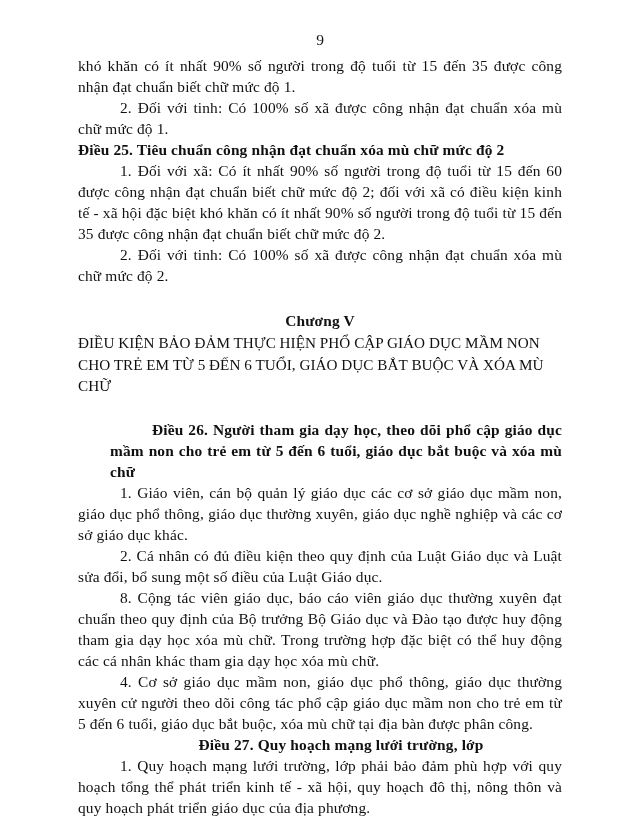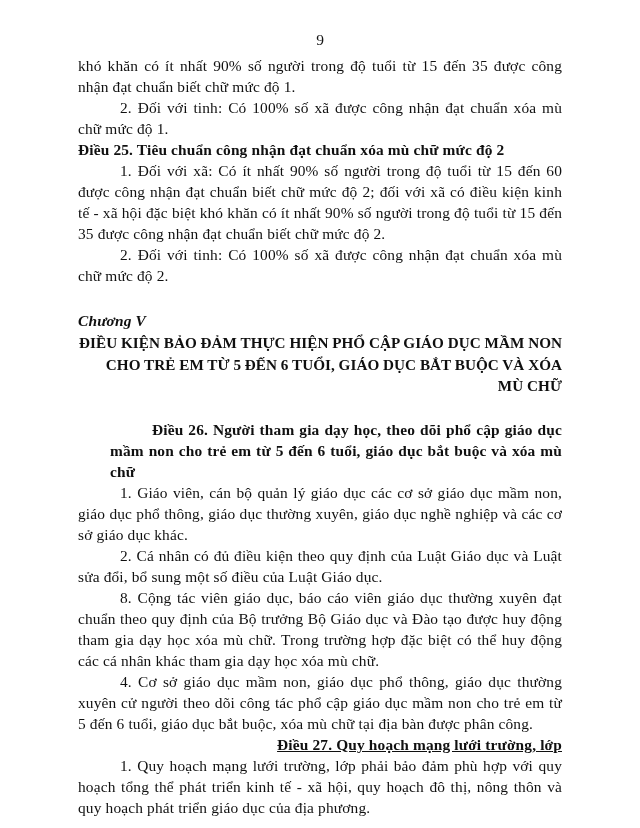--- a/index.html
+++ b/index.html
@@ -67,51 +67,49 @@
     font-weight: bold;
     text-indent: 42px;
     text-align: justify;
     margin-left: 32px;
   }
 
   
   .heading-article-single {
     font-weight: bold;
     text-indent: 42px;
-    text-align: right;
-    text-decoration: underline;
+    text-align: center;
   }
 
   
   .heading-center {
     font-weight: bold;
     text-align: left;
     text-indent: 0;
   }
 
   .chapter-block {
     margin-top: 24px;
     margin-bottom: 22px;
     text-align: center;
   }
 
   .chapter-label {
     font-weight: bold;
     font-size: 15.4px;
     line-height: 22.2px;
-    text-align: left;
+    text-align: center;
     text-indent: 0;
-    font-style: italic;
   }
 
   .chapter-title {
-    font-weight: bold;
+    font-weight: normal;
     font-size: 15.2px;
     line-height: 21.5px;
-    text-align: right;
+    text-align: left;
     text-indent: 0;
     letter-spacing: 0.002em;
   }
 </style>
 </head>
 <body>
 
 <div class="page">
 
   <div class="page-number">9</div>

